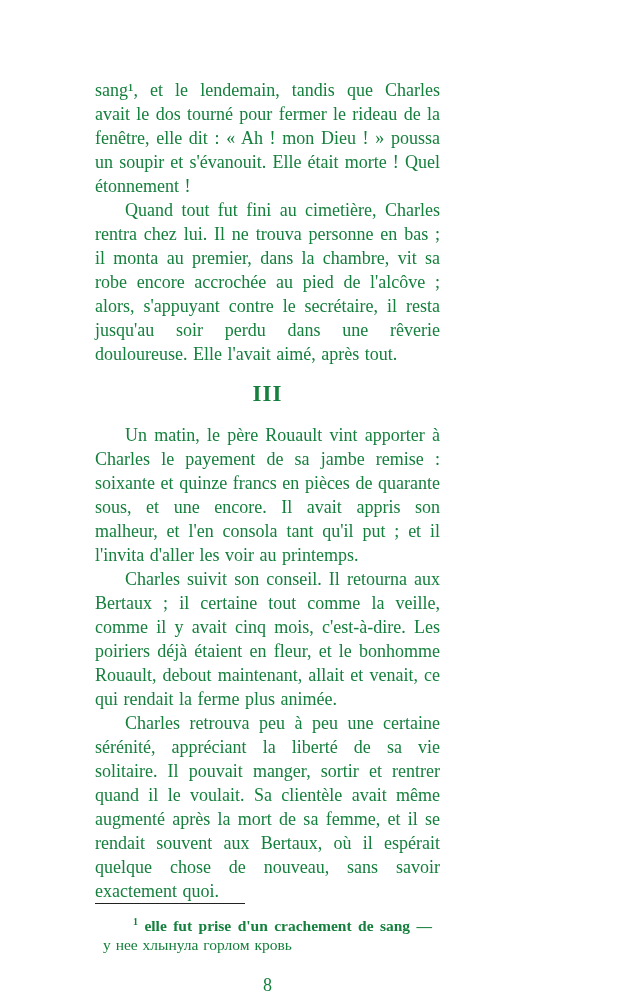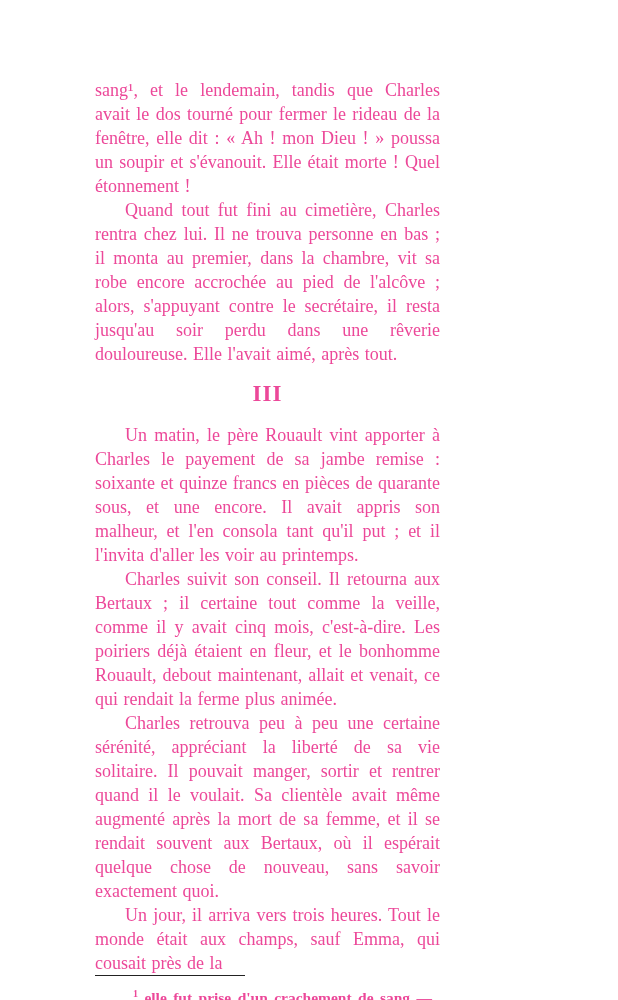--- a/index.html
+++ b/index.html
@@ -5,21 +5,21 @@
     html, body {
       margin: 0;
       padding: 0;
       background: #ffffff;
     }
     .page {
       position: relative;
       width: 528px;
       height: 1000px;
       background: #ffffff;
-      color: #ec4899;
+      color: #15803d;
       font-family: "Liberation Serif", "DejaVu Serif", serif;
       box-sizing: border-box;
       padding: 78px 88px 26px 95px;
       display: flex;
       flex-direction: column;
       overflow: hidden;
       align-items: center;
     }
     .text-block {
       font-size: 18px;
@@ -79,21 +79,20 @@
 
   <div class="text-block">
     <p class="para no-indent">sang¹, et le lendemain, tandis que Charles avait le dos tourné pour fermer le rideau de la fenêtre, elle dit : « Ah ! mon Dieu ! » poussa un soupir et s'évanouit. Elle était morte ! Quel étonnement !</p>
     <p class="para">Quand tout fut fini au cimetière, Charles rentra chez lui. Il ne trouva personne en bas ; il monta au premier, dans la chambre, vit sa robe encore accrochée au pied de l'alcôve ; alors, s'appuyant contre le secrétaire, il resta jusqu'au soir perdu dans une rêverie douloureuse. Elle l'avait aimé, après tout.</p>
 
     <h2 class="chapter-heading">III</h2>
 
     <p class="para">Un matin, le père Rouault vint apporter à Charles le payement de sa jambe remise : soixante et quinze francs en pièces de quarante sous, et une encore. Il avait appris son malheur, et l'en consola tant qu'il put ; et il l'invita d'aller les voir au printemps.</p>
     <p class="para">Charles suivit son conseil. Il retourna aux Bertaux ; il certaine tout comme la veille, comme il y avait cinq mois, c'est-à-dire. Les poiriers déjà étaient en fleur, et le bonhomme Rouault, debout maintenant, allait et venait, ce qui rendait la ferme plus animée.</p>
     <p class="para">Charles retrouva peu à peu une certaine sérénité, appréciant la liberté de sa vie solitaire. Il pouvait manger, sortir et rentrer quand il le voulait. Sa clientèle avait même augmenté après la mort de sa femme, et il se rendait souvent aux Bertaux, où il espérait quelque chose de nouveau, sans savoir exactement quoi.</p>
-    <p class="para">Un jour, il arriva vers trois heures. Tout le monde était aux champs, sauf Emma, qui cousait près de la</p>
   </div>
 
   <div class="footnote">
     <div class="footnote-rule"></div>
     <p class="footnote-text"><sup class="fn-marker">1</sup> <b>elle fut prise d'un crachement de sang</b> <b class="fn-dash">—</b> <span>у нее хлынула горлом кровь</span></p>
   </div>
 
   <div class="page-number">8</div>
 
 </div>

